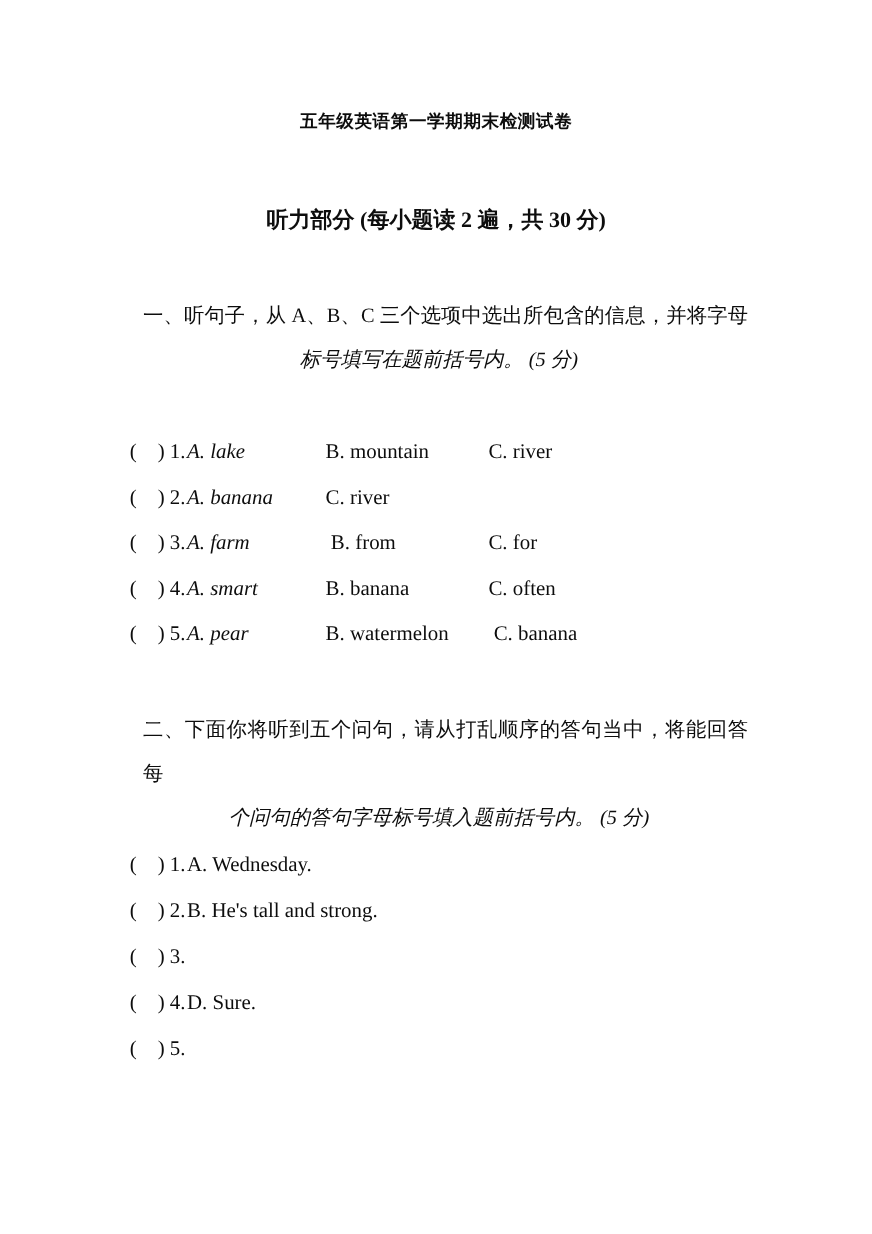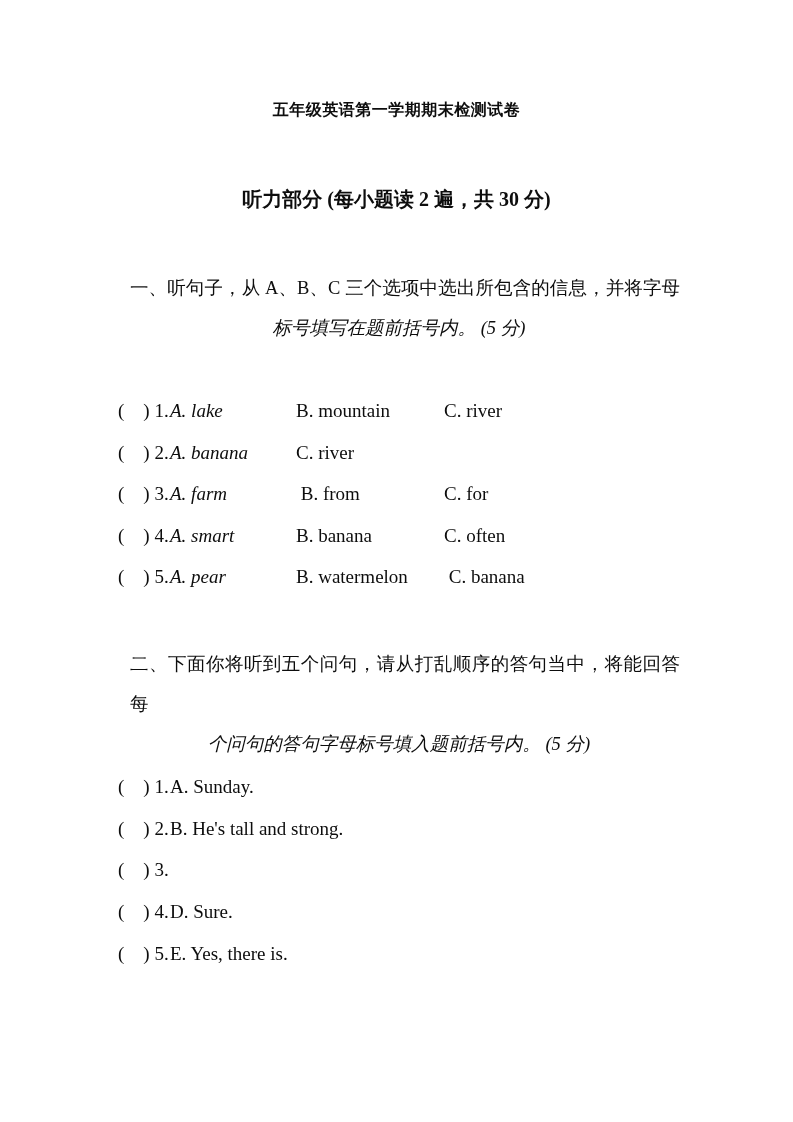--- a/index.html
+++ b/index.html
@@ -125,32 +125,31 @@
   </div>
 
   <div class="instructions" id="part2-instructions">
     <div class="line-justify">二、下面你将听到五个问句，请从打乱顺序的答句当中，将能回答每</div>
     <div class="line-left">个问句的答句字母标号填入题前括号内。  (5 分)</div>
   </div>
 
   <div class="question-list" id="part2-answers">
     <div class="q-row">
       <span class="blank">(    ) 1.</span>
-      <span class="ans">A. Sunday.</span>
+      <span class="ans">A. Wednesday.</span>
     </div>
     <div class="q-row">
       <span class="blank">(    ) 2.</span>
       <span class="ans">B. He's tall and strong.</span>
     </div>
     <div class="q-row">
       <span class="blank">(    ) 3.</span>
     </div>
     <div class="q-row">
       <span class="blank">(    ) 4.</span>
       <span class="ans">D. Sure.</span>
     </div>
     <div class="q-row">
       <span class="blank">(    ) 5.</span>
-      <span class="ans">E. Yes, there is.</span>
     </div>
   </div>
 
 </div>
 
 </body></html>

